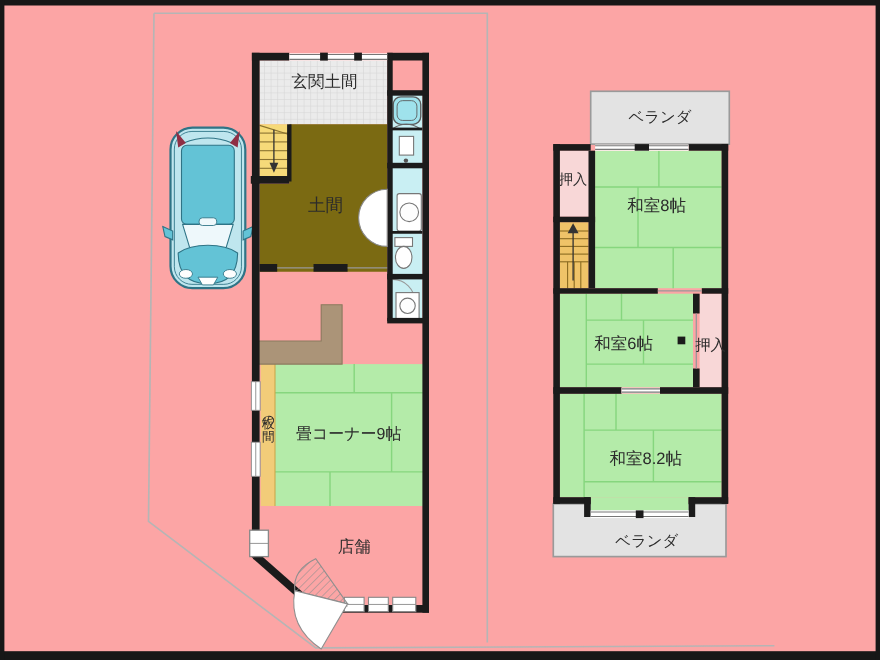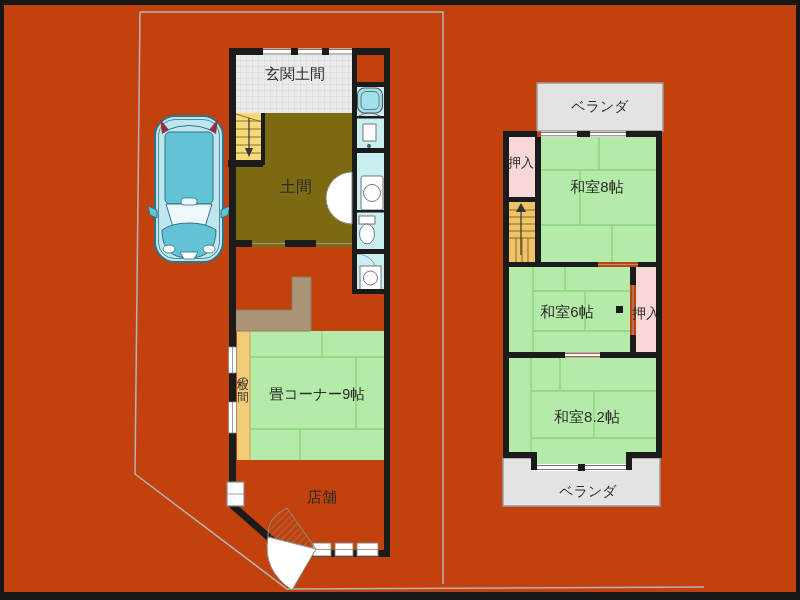--- a/index.html
+++ b/index.html
@@ -1,16 +1,16 @@
 <!DOCTYPE html>
 <html><head>
 <meta charset="utf-8">
 <style>
   html,body{margin:0;padding:0;background:#ffffff;}
-  .stage{position:relative;width:800px;height:600px;background:#c2410c;overflow:hidden;
+  .stage{position:relative;width:800px;height:600px;background:#fca5a5;overflow:hidden;
          font-family:"Liberation Sans", sans-serif;}
   svg{display:block}
   text{fill:#2b2b2b;font-family:"Liberation Sans", sans-serif;}
   .lbl{font-size:15px;}
   .lbl-sm{font-size:13px;}
   .lbl-v{font-size:11.5px;writing-mode:vertical-rl;glyph-orientation-vertical:0;}
 </style>
 </head>
 <body>
 

